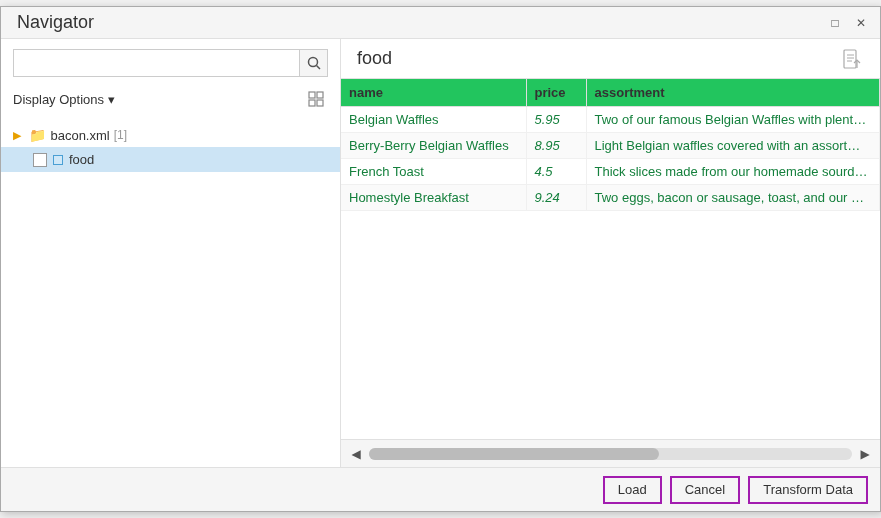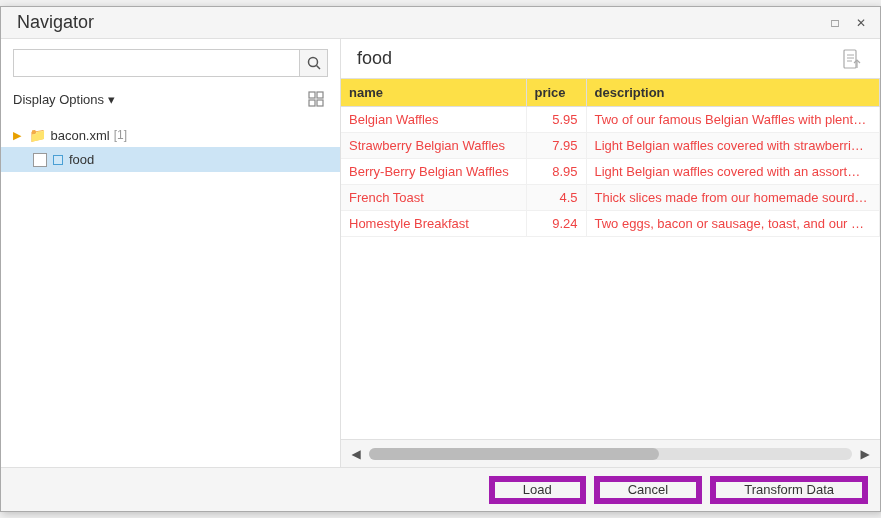--- a/index.html
+++ b/index.html
@@ -209,46 +209,46 @@
       flex: 1;
       overflow: hidden;
       position: relative;
     }
     .data-table {
       width: 100%;
       border-collapse: collapse;
       table-layout: fixed;
     }
     .data-table thead tr {
-      background: #fde047;
+      background: #22c55e;
     }
     .data-table th {
       text-align: left;
       padding: 6px 8px;
       font-weight: 600;
       color: #333;
       font-size: 13px;
       border-bottom: 1px solid #ddd;
       border-right: 1px solid #ddd;
     }
     .data-table td {
       padding: 5px 8px;
       font-size: 13px;
-      color: #ef4444;
+      color: #15803d;
       border-bottom: 1px solid #f0f0f0;
       border-right: 1px solid #f0f0f0;
       white-space: nowrap;
       overflow: hidden;
       text-overflow: ellipsis;
     }
     .data-table tr:nth-child(even) td { background: #fafafa; }
     .col-name { width: 185px; }
     .col-price { width: 60px; text-align: right; }
     .col-desc { width: auto; }
-    .price-cell { text-align: right; }
+    .price-cell { text-align: left; font-style: italic; }
     .desc-blue { color: #1a6eb5; }
     .desc-red { color: #c0392b; }
     .scrollbar-area {
       height: 28px;
       border-top: 1px solid #e0e0e0;
       display: flex;
       align-items: center;
       padding: 0 4px;
       background: #f5f5f5;
       gap: 2px;
@@ -287,23 +287,23 @@
       border-top: 1px solid #e0e0e0;
       background: #f5f5f5;
       display: flex;
       align-items: center;
       justify-content: flex-end;
       padding: 0 12px;
       gap: 8px;
     }
     .action-btn {
       height: 28px;
-      padding: 0 28px;
+      padding: 0 13px;
       background: #f5f5f5;
-      border: 6px solid #a21caf;
+      border: 2px solid #a21caf;
       font-size: 13px;
       cursor: pointer;
       color: #333;
     }
   </style>
 </head>
 <body>
 
 <div class="window">
 
@@ -373,33 +373,28 @@
             <line x1="14" y1="11" x2="14" y2="19" stroke="#aaa" stroke-width="1.2"></line>
           </svg>
         </div>
       </div>
       <div class="table-container">
         <table class="data-table">
           <thead>
             <tr>
               <th class="col-name">name</th>
               <th class="col-price">price</th>
-              <th class="col-desc">description</th>
+              <th class="col-desc">assortment</th>
             </tr>
           </thead>
           <tbody id="table-body">
           <tr>
                 <td>Belgian Waffles</td>
                 <td class="price-cell">5.95</td>
                 <td class="desc-blue">Two of our famous Belgian Waffles with plenty of r</td>
-              </tr>
-              <tr>
-                <td>Strawberry Belgian Waffles</td>
-                <td class="price-cell">7.95</td>
-                <td class="desc-blue">Light Belgian waffles covered with strawberries an</td>
               </tr>
               <tr>
                 <td>Berry-Berry Belgian Waffles</td>
                 <td class="price-cell">8.95</td>
                 <td class="desc-blue">Light Belgian waffles covered with an assortment o</td>
               </tr>
               <tr>
                 <td>French Toast</td>
                 <td class="price-cell">4.5</td>
                 <td class="desc-red">Thick slices made from our homemade sourdough</td>

